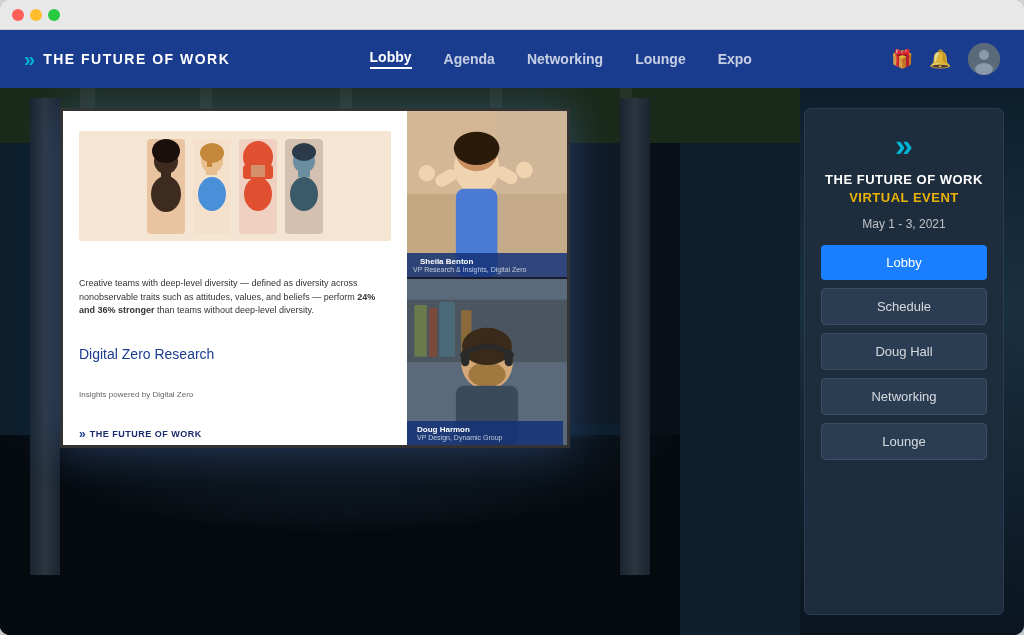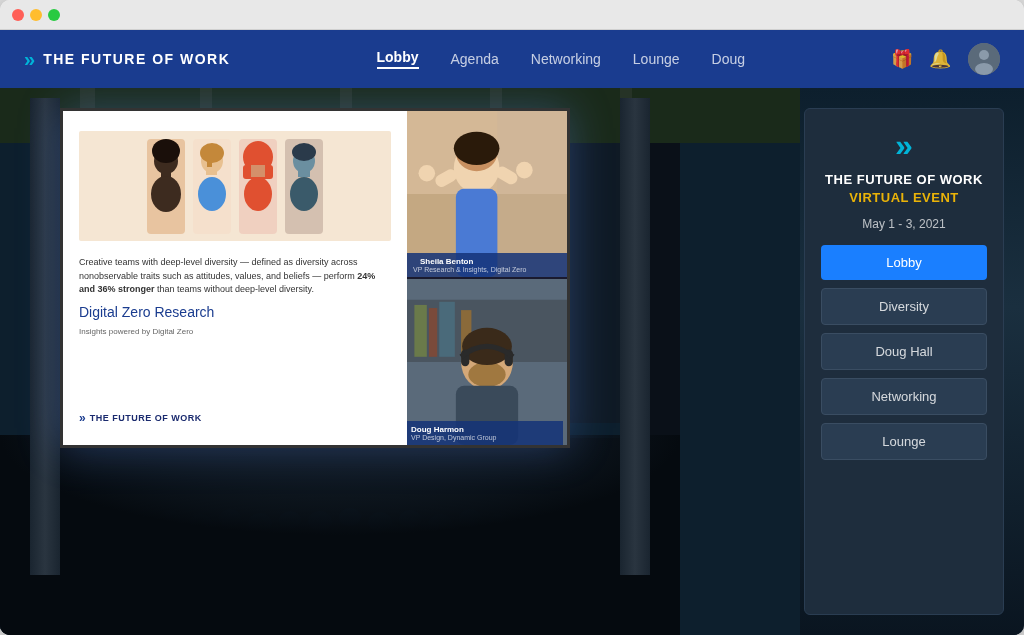--- a/index.html
+++ b/index.html
@@ -73,21 +73,21 @@
     .navbar-nav {
       display: flex;
       align-items: center;
       gap: 32px;
     }
 
     .nav-item {
       color: rgba(255,255,255,0.75);
       font-size: 14px;
       cursor: pointer;
-      font-weight: 400;
+      font-weight: 700;
       text-decoration: none;
     }
 
     .nav-item.active {
       color: white;
       font-weight: 600;
       border-bottom: 2px solid white;
       padding-bottom: 2px;
     }
 
@@ -144,21 +144,21 @@
       overflow: hidden;
       display: flex;
     }
 
     .screen-left {
       flex: 1;
       padding: 20px 16px;
       background: white;
       display: flex;
       flex-direction: column;
-      gap: 7px;
+      gap: 28px;
     }
 
     .screen-right {
       width: 160px;
       background: #1a1a2e;
       display: flex;
       flex-direction: column;
       gap: 2px;
     }
 
@@ -312,21 +312,21 @@
     <div class="navbar-brand">
       <span class="chevron-double">»</span>
       <span class="brand-text">THE FUTURE OF WORK</span>
     </div>
 
     <div class="navbar-nav">
       <a class="nav-item active">Lobby</a>
       <a class="nav-item">Agenda</a>
       <a class="nav-item">Networking</a>
       <a class="nav-item">Lounge</a>
-      <a class="nav-item">Doug</a>
+      <a class="nav-item">Expo</a>
     </div>
 
     <div class="navbar-actions">
       <span class="nav-icon">🎁</span>
       <span class="nav-icon">🔔</span>
       <div class="avatar">
         <svg width="32" height="32" viewBox="0 0 32 32">
           <circle cx="16" cy="16" r="16" fill="#5a6a7a"></circle>
           <circle cx="16" cy="12" r="5" fill="#8a9aaa"></circle>
           <ellipse cx="16" cy="26" rx="9" ry="6" fill="#8a9aaa"></ellipse>
@@ -563,41 +563,41 @@
 
             <ellipse cx="80" cy="65" rx="24" ry="18" fill="#3a2a1a"></ellipse>
 
             <rect x="55" y="68" width="8" height="16" rx="4" fill="#2a2a2a"></rect>
             <rect x="97" y="68" width="8" height="16" rx="4" fill="#2a2a2a"></rect>
             <path d="M55 75 Q80 55 105 75" stroke="#2a2a2a" stroke-width="5" fill="none"></path>
 
             <rect x="50" y="103" width="60" height="57" rx="8" fill="#3a4a5a"></rect>
           </svg>
           
-          <div style="position:absolute;bottom:0;left:0;right:4px;background:rgba(20,50,120,0.85);padding:4px 4px;">
+          <div style="position:absolute;bottom:0;left:0;right:4px;background:rgba(20,50,120,0.85);padding:4px 10px;">
             <div style="color:white;font-size:8px;font-weight:700;">Doug Harmon</div>
             <div style="color:rgba(255,255,255,0.7);font-size:7px;">VP Design, Dynamic Group</div>
           </div>
         </div>
       </div>
     </div>
 
     <div class="right-panel">
       <span class="panel-logo-chevrons">»</span>
 
       <div style="text-align:center;">
         <div style="color:white;font-size:13px;font-weight:700;letter-spacing:0.5px;line-height:1.4;text-transform:uppercase;">THE FUTURE OF WORK</div>
         <div style="color:#eab308;font-size:13px;font-weight:700;letter-spacing:0.5px;line-height:1.4;text-transform:uppercase;">VIRTUAL EVENT</div>
       </div>
 
       <div class="panel-event-date">May 1 - 3, 2021</div>
 
       <div class="panel-nav">
         <button class="panel-nav-btn active">Lobby</button>
-        <button class="panel-nav-btn inactive">Diversity</button>
+        <button class="panel-nav-btn inactive">Schedule</button>
         <button class="panel-nav-btn inactive">Doug Hall</button>
         <button class="panel-nav-btn inactive">Networking</button>
         <button class="panel-nav-btn inactive">Lounge</button>
       </div>
     </div>
 
   </div>
 </div>
 
 </body></html>

